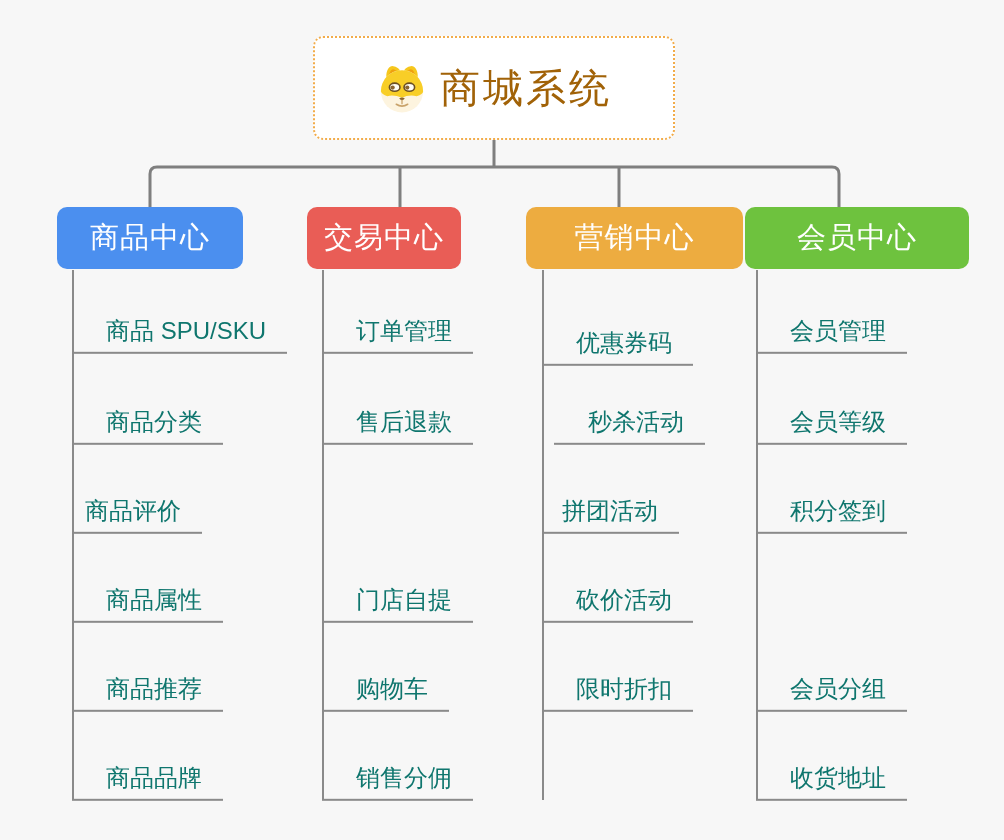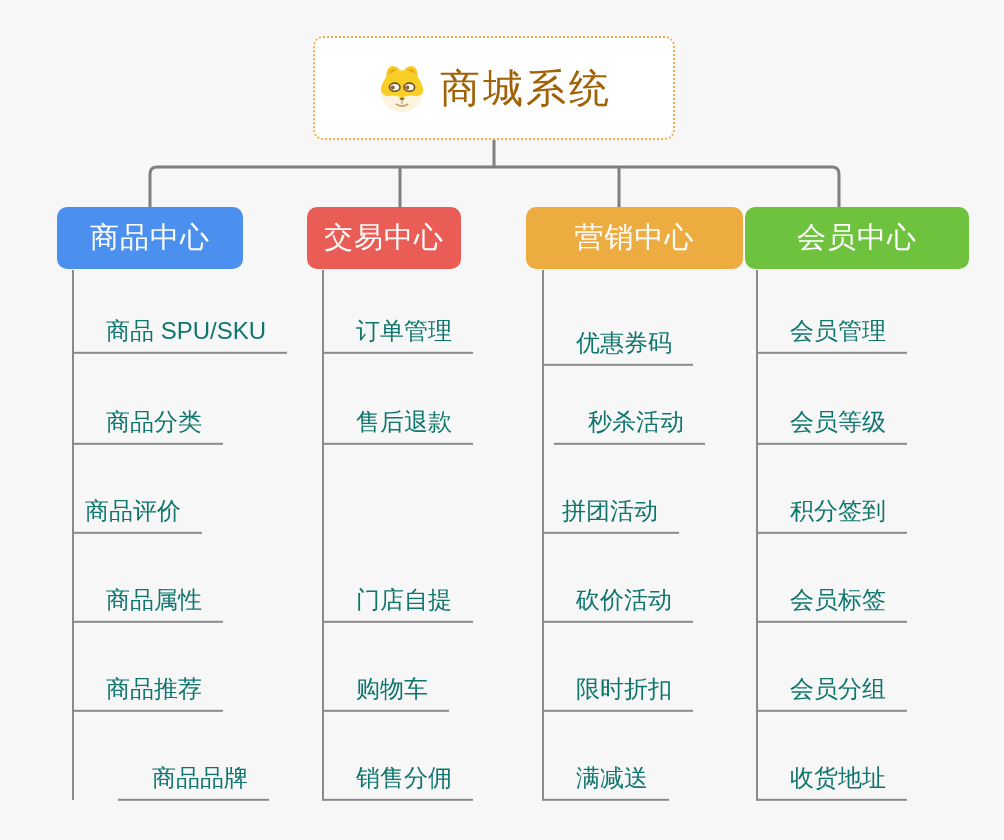--- a/index.html
+++ b/index.html
@@ -80,21 +80,21 @@
     <div class="branch-header" style="background: rgb(75, 143, 239);">
       <span>商品中心</span>
     </div>
     <div class="column">
       <span class="trunk"></span>
     <div class="item" style="top: 84px;">商品 SPU/SKU</div>
         <div class="item" style="top: 175px;">商品分类</div>
         <div class="item" style="top: 264px; padding-left: 13px;">商品评价</div>
         <div class="item" style="top: 353px;">商品属性</div>
         <div class="item" style="top: 442px;">商品推荐</div>
-        <div class="item" style="top: 531px; margin-left: 46px;">商品品牌</div>
+        <div class="item" style="top: 531px;">商品品牌</div>
       </div>
   </div>
 
   <div class="branch b1">
     <div class="branch-header" style="background: rgb(233, 93, 86);">
       <span>交易中心</span>
     </div>
     <div class="column">
       <span class="trunk"></span>
     <div class="item" style="top: 84px;">订单管理</div>
@@ -109,31 +109,29 @@
     <div class="branch-header" style="background: rgb(237, 172, 64);">
       <span>营销中心</span>
     </div>
     <div class="column">
       <span class="trunk"></span>
     <div class="item" style="top: 84px; margin-top: 12px;">优惠券码</div>
         <div class="item" style="top: 175px; margin-left: 12px;">秒杀活动</div>
         <div class="item" style="top: 264px; padding-left: 20px;">拼团活动</div>
         <div class="item" style="top: 353px;">砍价活动</div>
         <div class="item" style="top: 442px;">限时折扣</div>
-        <div class="item" style="top: 531px;">满减送</div>
       </div>
   </div>
 
   <div class="branch b3">
     <div class="branch-header" style="background: rgb(110, 194, 62);">
       <span>会员中心</span>
     </div>
     <div class="column">
       <span class="trunk"></span>
     <div class="item" style="top: 84px;">会员管理</div>
         <div class="item" style="top: 175px;">会员等级</div>
         <div class="item" style="top: 264px;">积分签到</div>
-        <div class="item" style="top: 353px;">会员标签</div>
         <div class="item" style="top: 442px;">会员分组</div>
         <div class="item" style="top: 531px;">收货地址</div>
       </div>
   </div>
 </div>
 
 </body></html>

